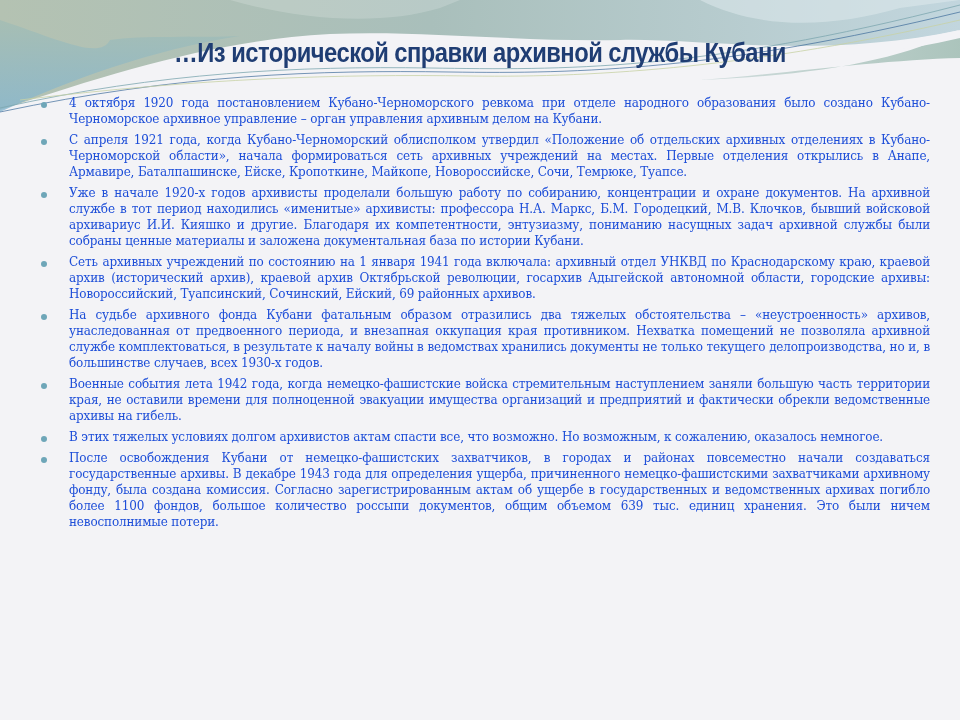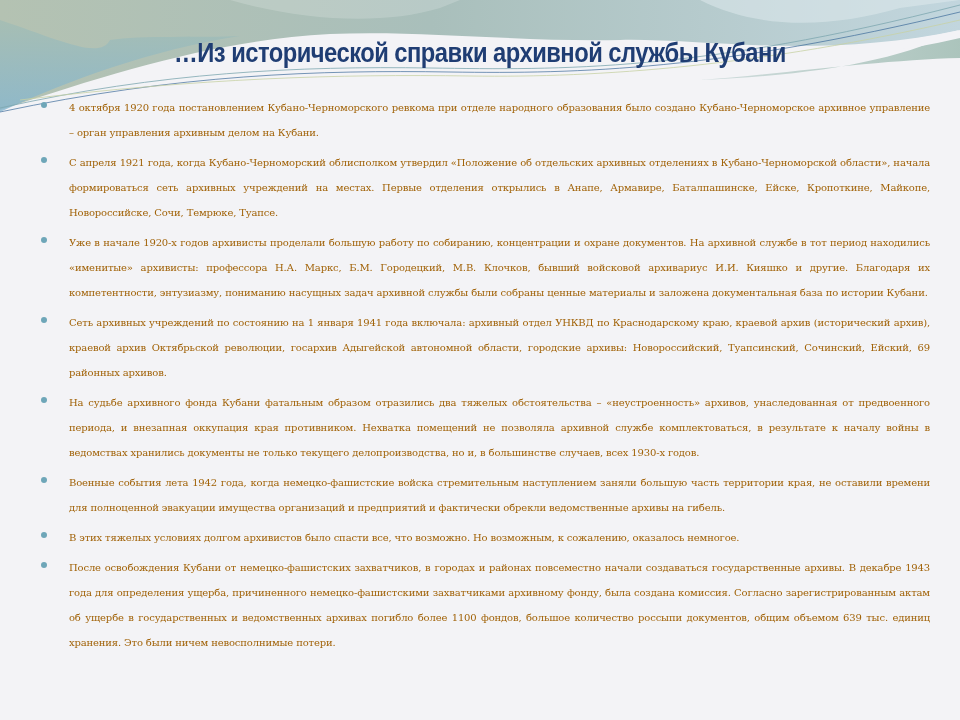--- a/index.html
+++ b/index.html
@@ -24,23 +24,23 @@
   }
   .content {
     position: absolute; left: 40px; top: 95px; width: 890px;
     z-index: 2;
   }
   ul.bullets { list-style: none; margin: 0; padding: 0; }
   ul.bullets li {
     position: relative;
     padding-left: 29px;
     margin-bottom: 5px;
-    font-size: 10px;
-    line-height: 25px;
-    color: #a16207;
+    font-size: 12px;
+    line-height: 16px;
+    color: #1d4ed8;
     text-align: justify;
     letter-spacing: -0.15px;
   }
   .bullet-dot {
     position: absolute; left: 1px; top: 7px;
     width: 6px; height: 6px; border-radius: 50%;
     background: #6ea6b8;
   }
 </style>
 </head>
@@ -103,20 +103,20 @@
     <li>
       <span class="bullet-dot"></span>
       <span>На судьбе архивного фонда Кубани фатальным образом отразились два тяжелых обстоятельства – «неустроенность» архивов, унаследованная от предвоенного периода, и внезапная оккупация края противником. Нехватка помещений не позволяла архивной службе комплектоваться, в результате к началу войны в ведомствах хранились документы не только текущего делопроизводства, но и, в большинстве случаев, всех 1930-х годов.</span>
     </li>
     <li>
       <span class="bullet-dot"></span>
       <span>Военные события лета 1942 года, когда немецко-фашистские войска стремительным наступлением заняли большую часть территории края, не оставили времени для полноценной эвакуации имущества организаций и предприятий и фактически обрекли ведомственные архивы на гибель.</span>
     </li>
     <li>
       <span class="bullet-dot"></span>
-      <span>В этих тяжелых условиях долгом архивистов было спасти все, что возможно. Но возможным, к сожалению, оказалось немногое.</span>
+      <span>В этих тяжелых условиях долгом архивистов актам спасти все, что возможно. Но возможным, к сожалению, оказалось немногое.</span>
     </li>
     <li>
       <span class="bullet-dot"></span>
       <span>После освобождения Кубани от немецко-фашистских захватчиков, в городах и районах повсеместно начали создаваться государственные архивы. В декабре 1943 года для определения ущерба, причиненного немецко-фашистскими захватчиками архивному фонду, была создана комиссия. Согласно зарегистрированным актам об ущербе в государственных и ведомственных архивах погибло более 1100 фондов, большое количество россыпи документов, общим объемом 639 тыс. единиц хранения. Это были ничем невосполнимые потери.</span>
     </li>
   </ul>
 </div>
 
 </body></html>

